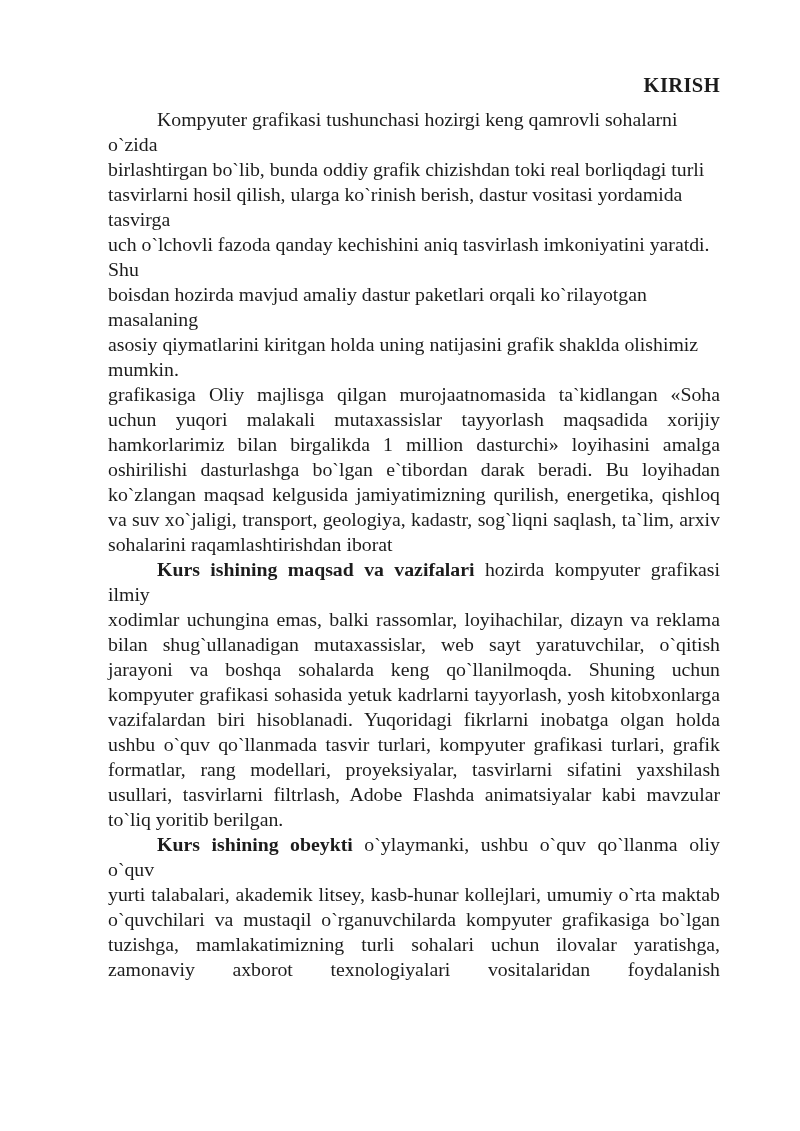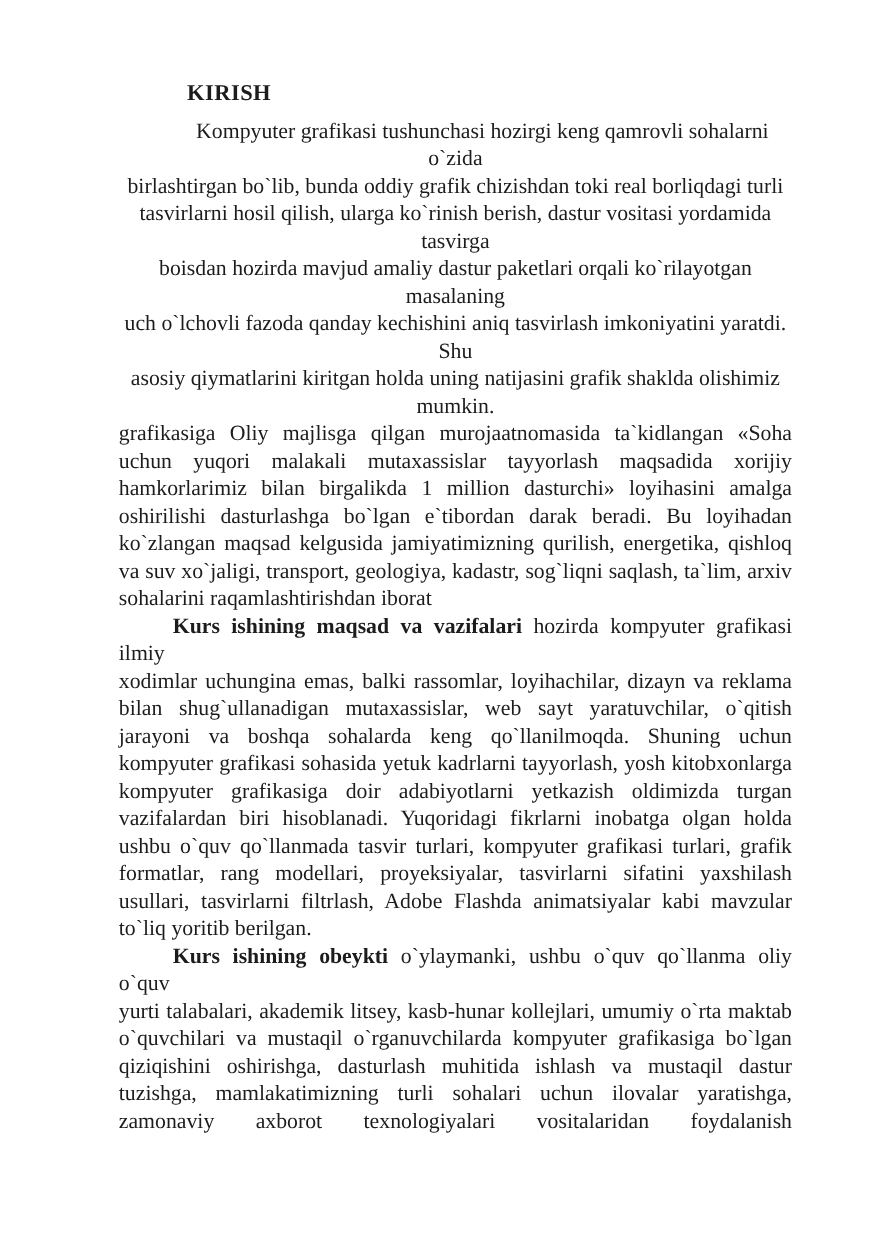--- a/index.html
+++ b/index.html
@@ -15,33 +15,33 @@
     background: #ffffff;
     padding: 73px 80px 0 108px;
     font-family: "Liberation Serif", "DejaVu Serif", serif;
     font-size: 19.8px;
     color: #1c1c1c;
     overflow: hidden;
   }
   .doc-title {
     margin: 0 0 9px 0;
     padding-left: 62px;          
-    text-align: left;
+    text-align: right;
     font-size: 20.5px;
     font-weight: bold;
     line-height: 25px;
     letter-spacing: 0.4px;
   }
   .para {
     margin: 0;
   }
   .line {
     line-height: 25px;
     min-height: 25px;
-    text-align: center;
+    text-align: left;
     white-space: normal;
   }
   .line.first {
     text-indent: 49px;
   }
   .para.justify .line {
     text-align: justify;
     text-align-last: justify;
   }
   .para.justify .line.last {
@@ -55,50 +55,48 @@
 <body>
 
 <div class="page" style="background: rgb(255, 255, 255); color: rgb(28, 28, 28);">
   <h1 class="doc-title">KIRISH</h1>
 
   <div id="paragraphs">
       <div class="para">
         <div class="line first"><span>Kompyuter grafikasi tushunchasi hozirgi keng qamrovli sohalarni o`zida</span></div>
         <div class="line"><span>birlashtirgan bo`lib, bunda oddiy grafik chizishdan toki real borliqdagi turli</span></div>
         <div class="line"><span>tasvirlarni hosil qilish, ularga ko`rinish berish, dastur vositasi yordamida tasvirga</span></div>
+        <div class="line"><span>uch o`lchovli fazoda qanday kechishini aniq tasvirlash imkoniyatini yaratdi. Shu</span></div>
         <div class="line"><span>boisdan hozirda mavjud amaliy dastur paketlari orqali ko`rilayotgan masalaning</span></div>
-        <div class="line"><span>uch o`lchovli fazoda qanday kechishini aniq tasvirlash imkoniyatini yaratdi. Shu</span></div>
         <div class="line"><span>asosiy qiymatlarini kiritgan holda uning natijasini grafik shaklda olishimiz</span></div>
         <div class="line last"><span>mumkin.</span></div>
       </div>
       <div class="para justify">
         <div class="line"><span>grafikasiga Oliy majlisga qilgan murojaatnomasida ta`kidlangan «Soha</span></div>
         <div class="line"><span>uchun yuqori malakali mutaxassislar tayyorlash maqsadida xorijiy</span></div>
         <div class="line"><span>hamkorlarimiz bilan birgalikda 1 million dasturchi» loyihasini amalga</span></div>
         <div class="line"><span>oshirilishi dasturlashga bo`lgan e`tibordan darak beradi. Bu loyihadan</span></div>
         <div class="line"><span>ko`zlangan maqsad kelgusida jamiyatimizning qurilish, energetika, qishloq</span></div>
         <div class="line"><span>va suv xo`jaligi, transport, geologiya, kadastr, sog`liqni saqlash, ta`lim, arxiv</span></div>
         <div class="line last"><span>sohalarini raqamlashtirishdan iborat</span></div>
       </div>
       <div class="para justify">
         <div class="line first"><span class="bold">Kurs ishining maqsad va vazifalari</span><span> hozirda kompyuter grafikasi ilmiy</span></div>
         <div class="line"><span>xodimlar uchungina emas, balki rassomlar, loyihachilar, dizayn va reklama</span></div>
         <div class="line"><span>bilan shug`ullanadigan mutaxassislar, web sayt yaratuvchilar, o`qitish</span></div>
         <div class="line"><span>jarayoni va boshqa sohalarda keng qo`llanilmoqda. Shuning uchun</span></div>
         <div class="line"><span>kompyuter grafikasi sohasida yetuk kadrlarni tayyorlash, yosh kitobxonlarga</span></div>
-        <div class="line"><span>kompyuter grafikasiga doir adabiyotlarni yetkazish oldimizda turgan</span></div>
         <div class="line"><span>vazifalardan biri hisoblanadi. Yuqoridagi fikrlarni inobatga olgan holda</span></div>
         <div class="line"><span>ushbu o`quv qo`llanmada tasvir turlari, kompyuter grafikasi turlari, grafik</span></div>
         <div class="line"><span>formatlar, rang modellari, proyeksiyalar, tasvirlarni sifatini yaxshilash</span></div>
         <div class="line"><span>usullari, tasvirlarni filtrlash, Adobe Flashda animatsiyalar  kabi mavzular</span></div>
         <div class="line last"><span>to`liq yoritib berilgan.</span></div>
       </div>
       <div class="para justify">
         <div class="line first"><span class="bold">Kurs ishining obeykti</span><span> o`ylaymanki, ushbu o`quv qo`llanma oliy o`quv</span></div>
         <div class="line"><span>yurti talabalari, akademik litsey, kasb-hunar kollejlari, umumiy o`rta maktab</span></div>
         <div class="line"><span>o`quvchilari va mustaqil o`rganuvchilarda kompyuter grafikasiga bo`lgan</span></div>
-        <div class="line"><span>qiziqishini oshirishga, dasturlash muhitida ishlash va mustaqil dastur</span></div>
         <div class="line"><span>tuzishga, mamlakatimizning turli sohalari uchun ilovalar yaratishga,</span></div>
         <div class="line"><span>zamonaviy axborot texnologiyalari vositalaridan foydalanish</span></div>
       </div>
     </div>
 
 </div>
 
 </body></html>

